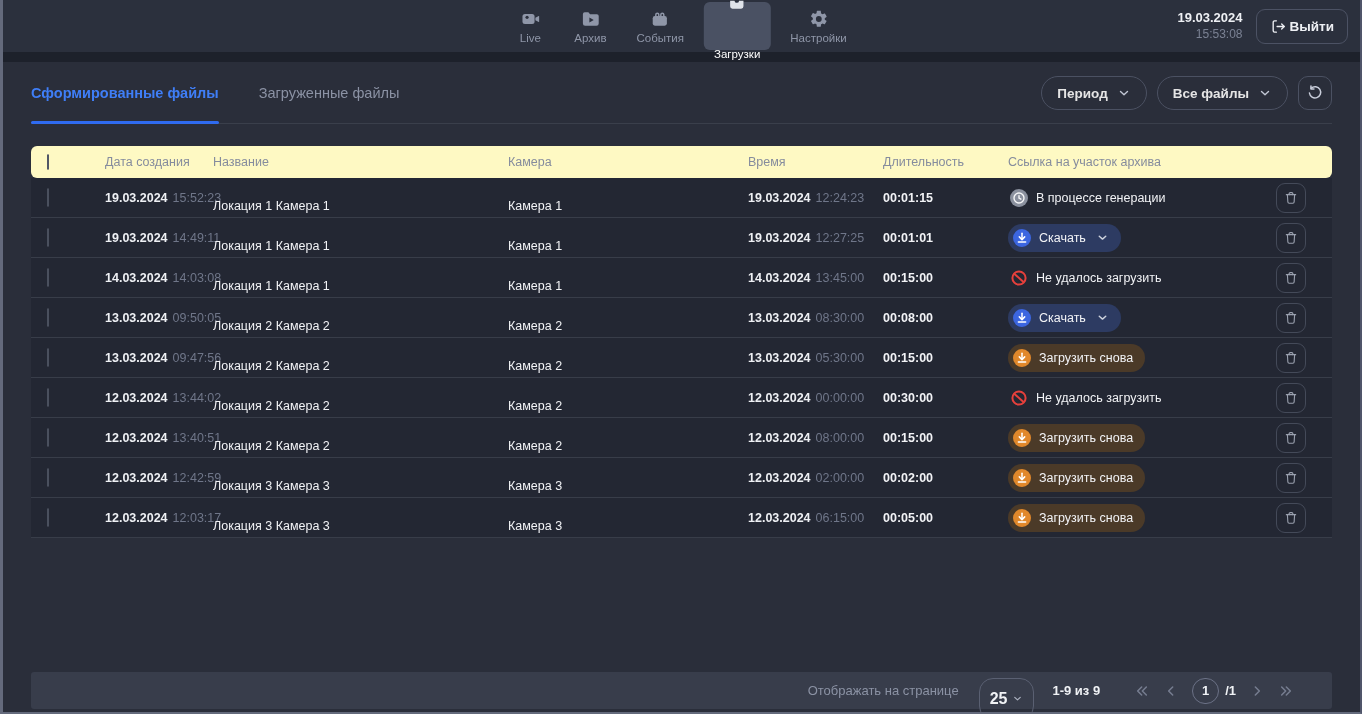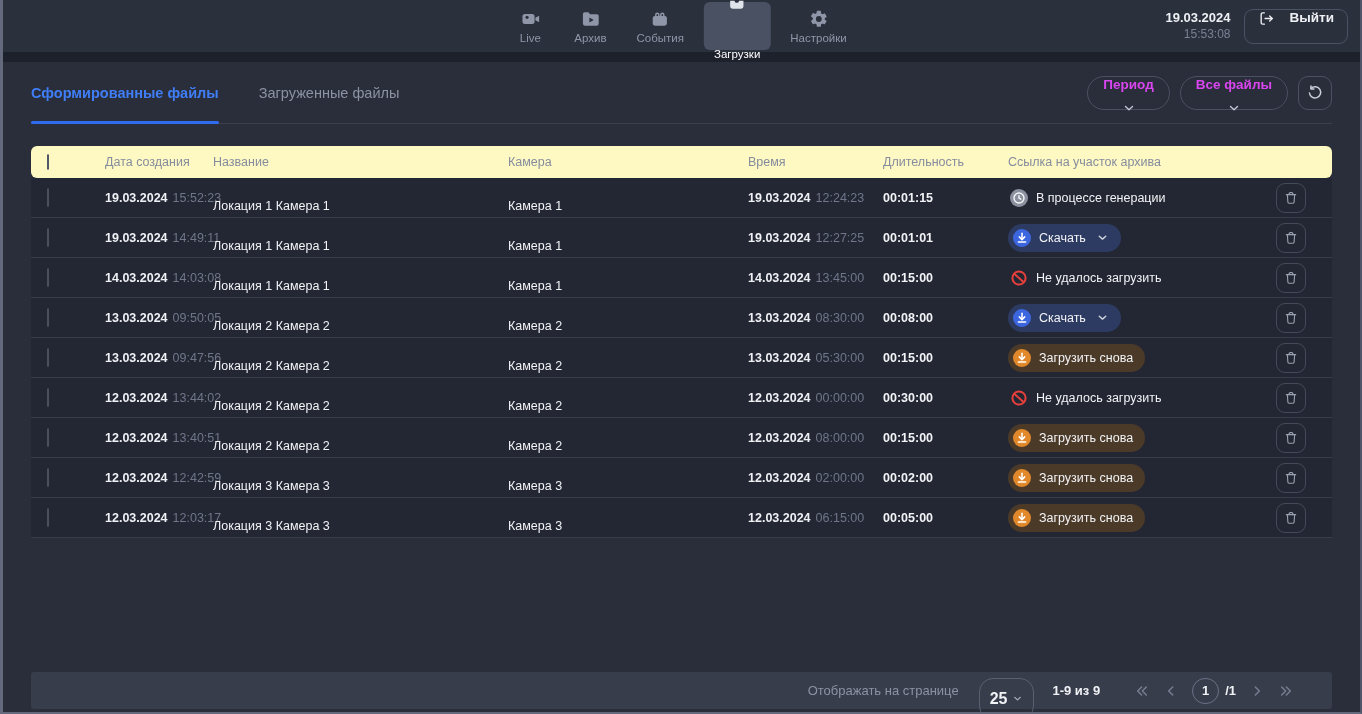--- a/index.html
+++ b/index.html
@@ -17,37 +17,37 @@
   .nav-item{ display:flex; flex-direction:column; align-items:center; justify-content:center;
         gap:3px; padding:4px 10px; border-radius:6px; color:#8f96a8; font-size:11.5px;
         min-width:48px; height:48px; cursor:pointer; background:transparent; border:none; }
   .nav-item svg{ width:22px; height:20px; display:block; }
   .nav-item.active{ background:#4a5163; color:#fff;gap:36px; }
   .nav-item.active svg{ color:#dfe3ea; }
   .topbar-right{ position:absolute; right:12px; top:0; height:52px; display:flex; align-items:center; gap:13px; }
   .datetime{ text-align:right; line-height:1.3; }
   .dt-date{ color:#eef0f4; font-weight:700; font-size:13px; }
   .dt-time{ color:#7b8294; font-size:12px; }
-  .logout-btn{ display:flex; align-items:flex-start; gap:15px; height:35px; padding:0 13px;
+  .logout-btn{ display:flex; align-items:center; gap:3px; height:35px; padding:0 13px;
         border:1px solid #4c5264; border-radius:9px; background:transparent;
         color:#eef0f4; font-size:13.5px; font-weight:600; font-family:inherit; cursor:pointer; }
   .band{ height:10px; background:#1d212b; }
   
   .content{ padding:0 28px; }
   .tabs-row{ position:relative; height:62px; display:flex; align-items:center; }
   .tabs-hairline{ position:absolute; left:0; right:0; bottom:0; height:1px; background:#3a3f4b; }
   .tab{ position:relative; height:100%; display:flex; align-items:center; margin-right:40px;
         font-size:14.5px; color:#8b92a4; cursor:pointer; background:none; border:none; font-family:inherit; }
   .tab.active{ color:#3f7ef7; font-weight:600; }
   .tab.active::after{ content:''; position:absolute; left:0; right:0; bottom:0; height:3px;
         background:#2f6bf0; border-radius:2px; z-index:1; }
   .filters{ margin-left:auto; display:flex; align-items:center; gap:10px; }
   .pill-btn{ display:flex; align-items:center; gap:9px; height:34px; padding:0 15px;
         border:1px solid #4b5162; border-radius:17px; background:transparent;
-        color:#d946ef; font-weight:600; font-size:13.5px; font-family:inherit; cursor:pointer;flex-direction:column; }
+        color:#e5e5e5; font-weight:600; font-size:13.5px; font-family:inherit; cursor:pointer; }
   .pill-btn svg{ color:#c2c7d4; }
   .icon-btn{ width:34px; height:34px; border:1px solid #4b5162; border-radius:10px;
         display:flex; align-items:center; justify-content:center; background:transparent;
         color:#c9cedb; cursor:pointer; }
   
   .table{ margin-top:22px; }
   .grid-cols{ display:grid; grid-template-columns:74px 108px 295px 240px 135px 125px 1fr 56px; align-items:center; }
   .thead{ height:32px; background:#fef9c3; border-radius:6px; color:#858c9d; font-size:12.5px; }
   .tbody{ background:#232733; }
   .trow{ height:40px; border-bottom:1px solid #383d49; }

